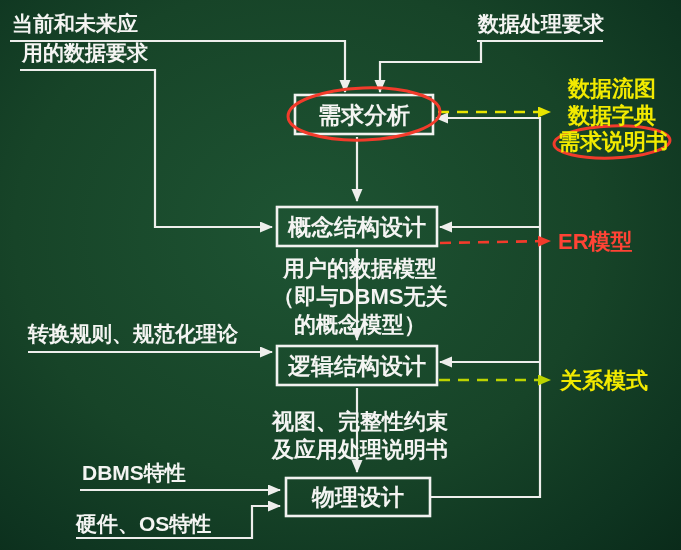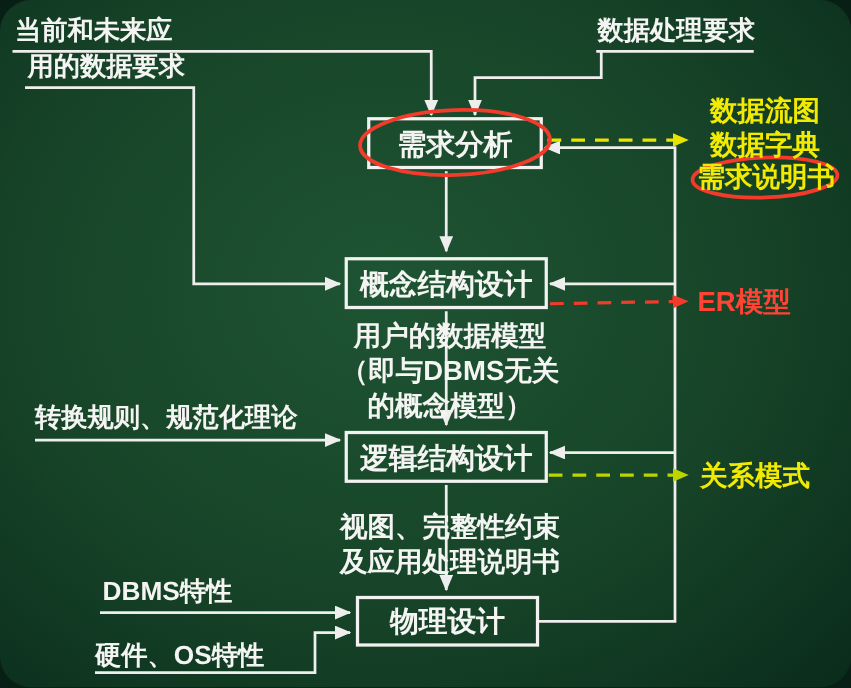--- a/index.html
+++ b/index.html
@@ -1,21 +1,20 @@
 <!DOCTYPE html>
 <html><head>
 <meta charset="utf-8">
 <style>
   html,body{margin:0;padding:0;background:#07american;}
   html,body{margin:0;padding:0;background:#071f14;}
   .stage{
     position:relative;width:681px;height:550px;overflow:hidden;
     background:radial-gradient(ellipse at 45% 42%, #1e5433 0%, #174428 55%, #0e3420 85%, #0a2b1a 100%);
     font-family:"Liberation Sans","DejaVu Sans",sans-serif;
-    border-radius:25px;
   }
   svg{position:absolute;left:0;top:0;}
   text{
     font-family:"Liberation Sans","DejaVu Sans",sans-serif;
     font-weight:bold;
   }
   .t-white{fill:#f4f4f2;}
   .t-yellow{fill:#f2ea00;}
   .t-red{fill:#ff4335;}
   .fs21{font-size:21px;}

